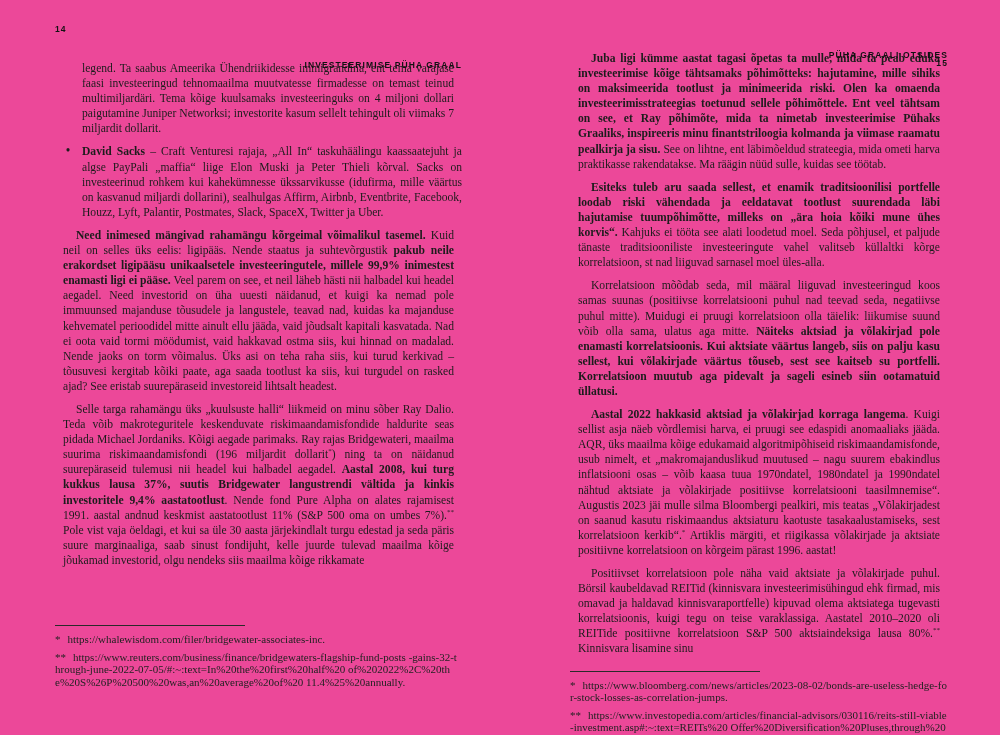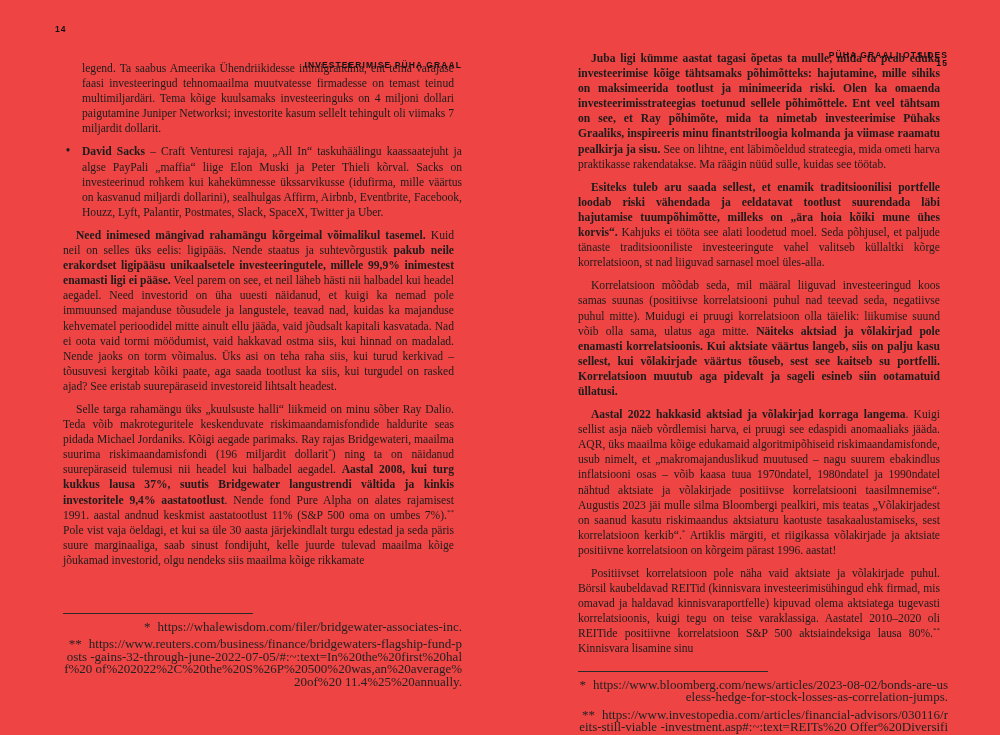--- a/index.html
+++ b/index.html
@@ -2,21 +2,21 @@
 <html lang="et"><head>
 <meta charset="utf-8">
 <style>
   html,body{margin:0;padding:0;background:#ffffff;}
   body{
     width:1000px;height:735px;
     font-family:"Liberation Serif", serif;
     color:#1c1c1c;
     -webkit-font-smoothing:antialiased;
   }
-  .spread{display:flex;width:1000px;height:735px;background:#ef4444;}
+  .spread{display:flex;width:1000px;height:735px;background:#ec4899;}
   .page{box-sizing:border-box;width:500px;height:735px;display:flex;flex-direction:column;overflow:hidden;}
   .page.left{padding:24px 38px 42px 55px;}
   .page.right{padding:14px 52px 34px 70px;}
 
   .pagehead{position:relative;height:12px;flex:none;
     font-family:"Liberation Sans", sans-serif;font-weight:bold;
     font-size:8.5px;letter-spacing:1.1px;color:#111;}
   .pagehead .runtitle{position:absolute;left:0;right:0;text-align:right;white-space:nowrap;margin-top:36px;}
   .page.left  .pagehead .pagenum{position:absolute;left:0;top:0;}
   .page.right .pagehead .pagenum{position:absolute;right:0;top:0;margin-top:44px;}
@@ -26,21 +26,21 @@
   p.indent{text-indent:13px;}
   p.cont{margin-left:27px;}
   ul.bullets{margin:0;padding:0 0 0 27px;list-style:none;}
   ul.bullets li{position:relative;}
   ul.bullets li::before{content:"\2022";position:absolute;left:-16px;top:-1px;font-weight:bold;}
   .b{font-weight:bold;}
   sup.fnref{font-size:7px;line-height:0;vertical-align:super;}
 
   .spacer{flex:1 1 auto;min-height:6px;}
 
-  .footnotes{flex:none;font-size:13px;line-height:12.5px;color:#222;text-align:right;margin-left:8px;}
+  .footnotes{flex:none;font-size:11px;line-height:12.5px;color:#222;text-align:left;}
   .fnrule{width:190px;border-top:1.6px solid #2a2a2a;margin-bottom:7px;}
   .fn{margin-bottom:5px;word-break:break-all;}
   .fn .fnmark{padding-right:7px;font-weight:normal;}
 </style>
 </head>
 <body>
 
 <div class="spread">
 
   <section class="page left">

